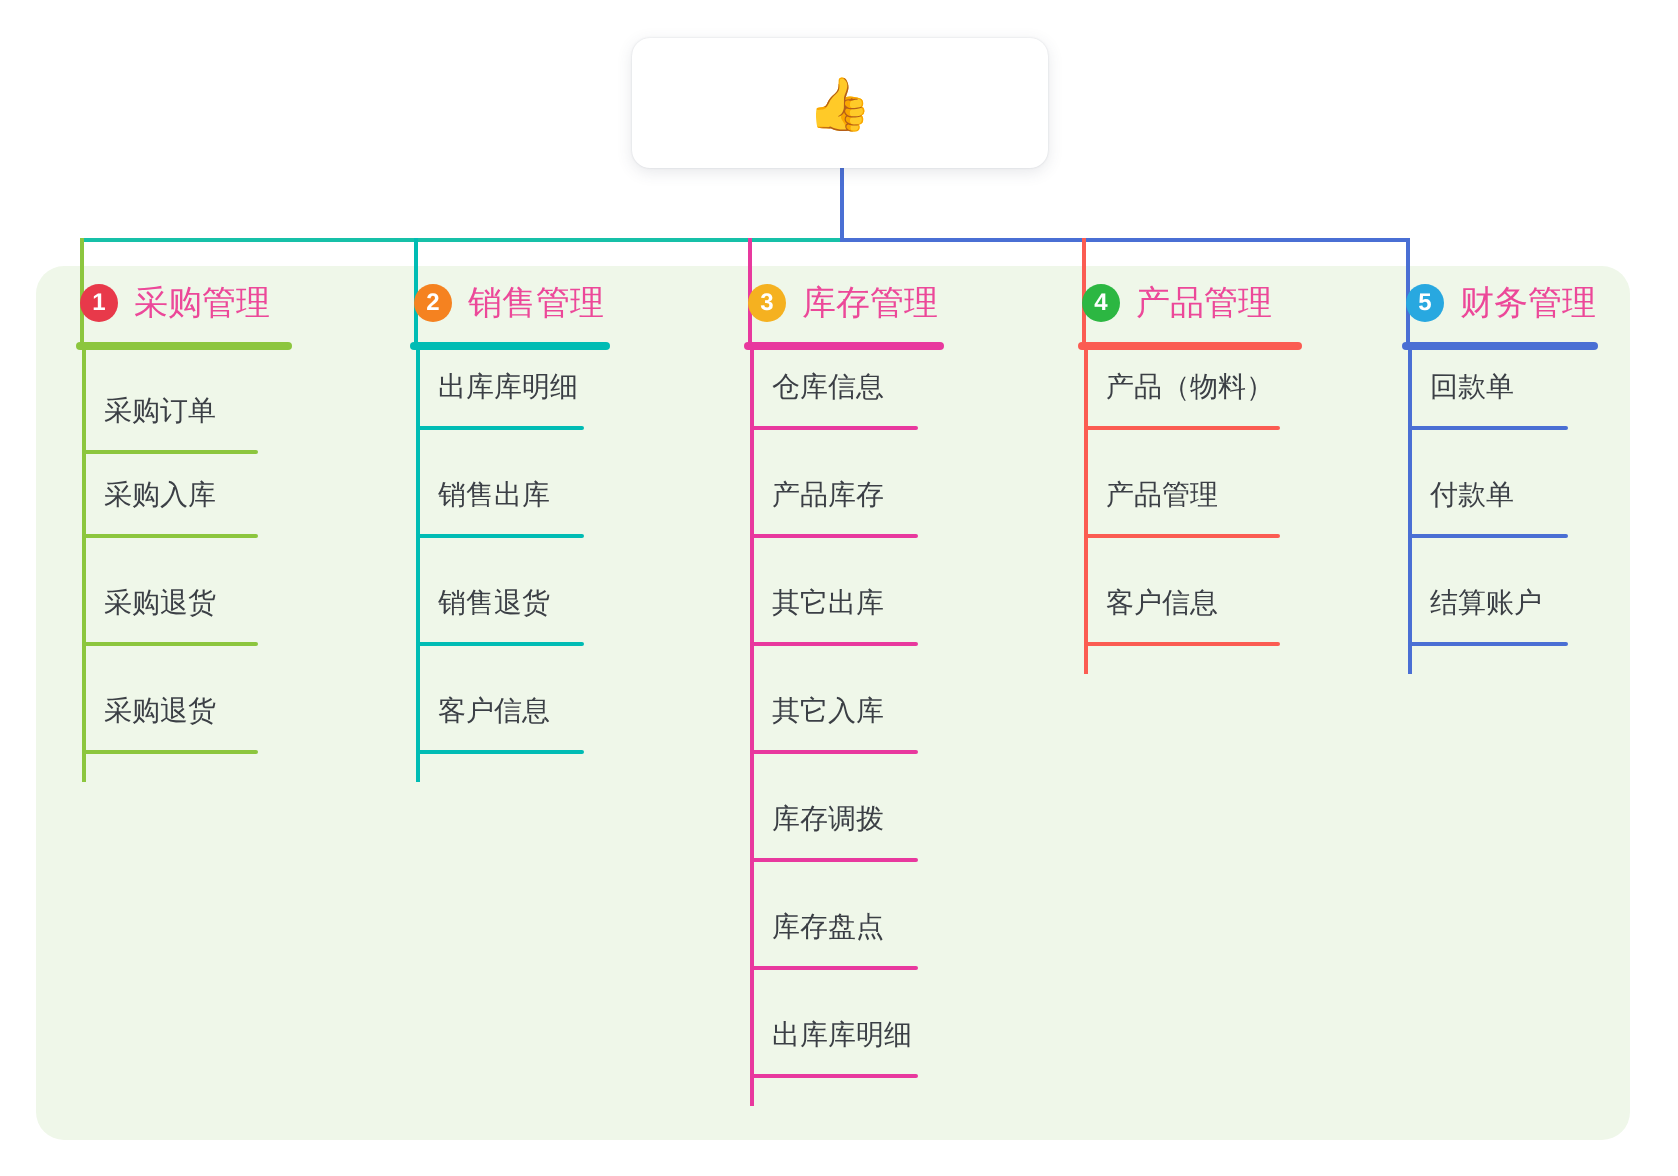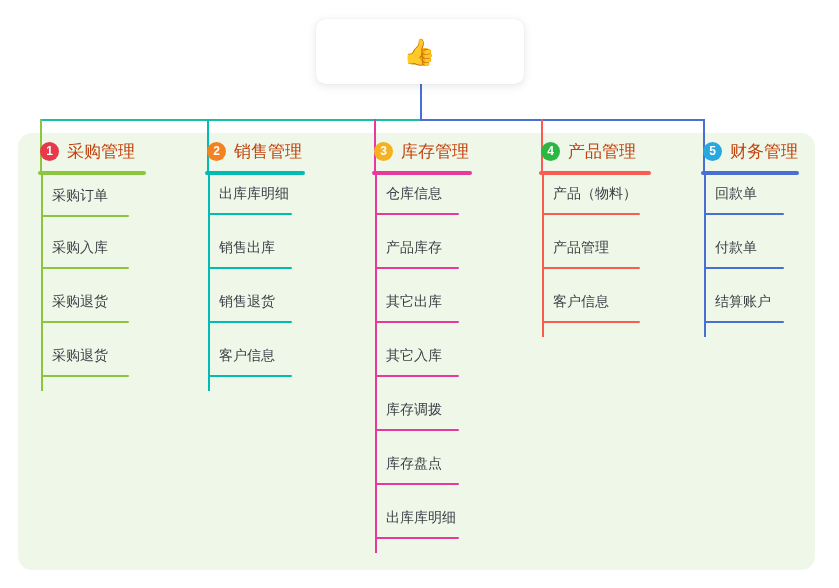--- a/index.html
+++ b/index.html
@@ -87,21 +87,21 @@
     color: #ffffff;
     font-size: 12px;
     line-height: 19px;
     text-align: center;
     font-weight: 600;
     flex: 0 0 auto;
     box-sizing: border-box;
   }
   .branch-label {
     font-size: 17px;
-    color: #c2410c;
+    color: #ec4899;
     white-space: nowrap;
   }
   .branch-underline {
     position: absolute;
     left: 20px;
     top: 38px;
     height: 4px;
     border-radius: 2px;
   }
 
@@ -163,21 +163,21 @@
   </div>
 
   <div id="branch-layer">
       <div class="branch-col" style="left: 18px; width: 167px;">
         <div class="branch-head">
           <span class="branch-badge" style="background: rgb(232, 57, 74);">1</span>
           <span class="branch-label">采购管理</span>
         </div>
         <div class="branch-underline" style="width: 108px; background: rgb(140, 198, 62);"></div>
         <div class="branch-spine" style="left: 23px; height: 216px; background: rgb(140, 198, 62);"></div>
-        <div class="leaf" style="top: 44px; left: 0px; width: 167px;">
+        <div class="leaf" style="top: 54px; left: 0px; width: 167px;">
           <div class="leaf-elbow" style="background: rgb(140, 198, 62);"></div>
           <div class="leaf-label">采购订单</div>
           <div class="leaf-underline" style="width: 88px; background: rgb(140, 198, 62);"></div>
         </div>
         <div class="leaf" style="top: 96px; left: 0px; width: 167px;">
           <div class="leaf-elbow" style="background: rgb(140, 198, 62);"></div>
           <div class="leaf-label">采购入库</div>
           <div class="leaf-underline" style="width: 88px; background: rgb(140, 198, 62);"></div>
         </div>
         <div class="leaf" style="top: 150px; left: 0px; width: 167px;">

